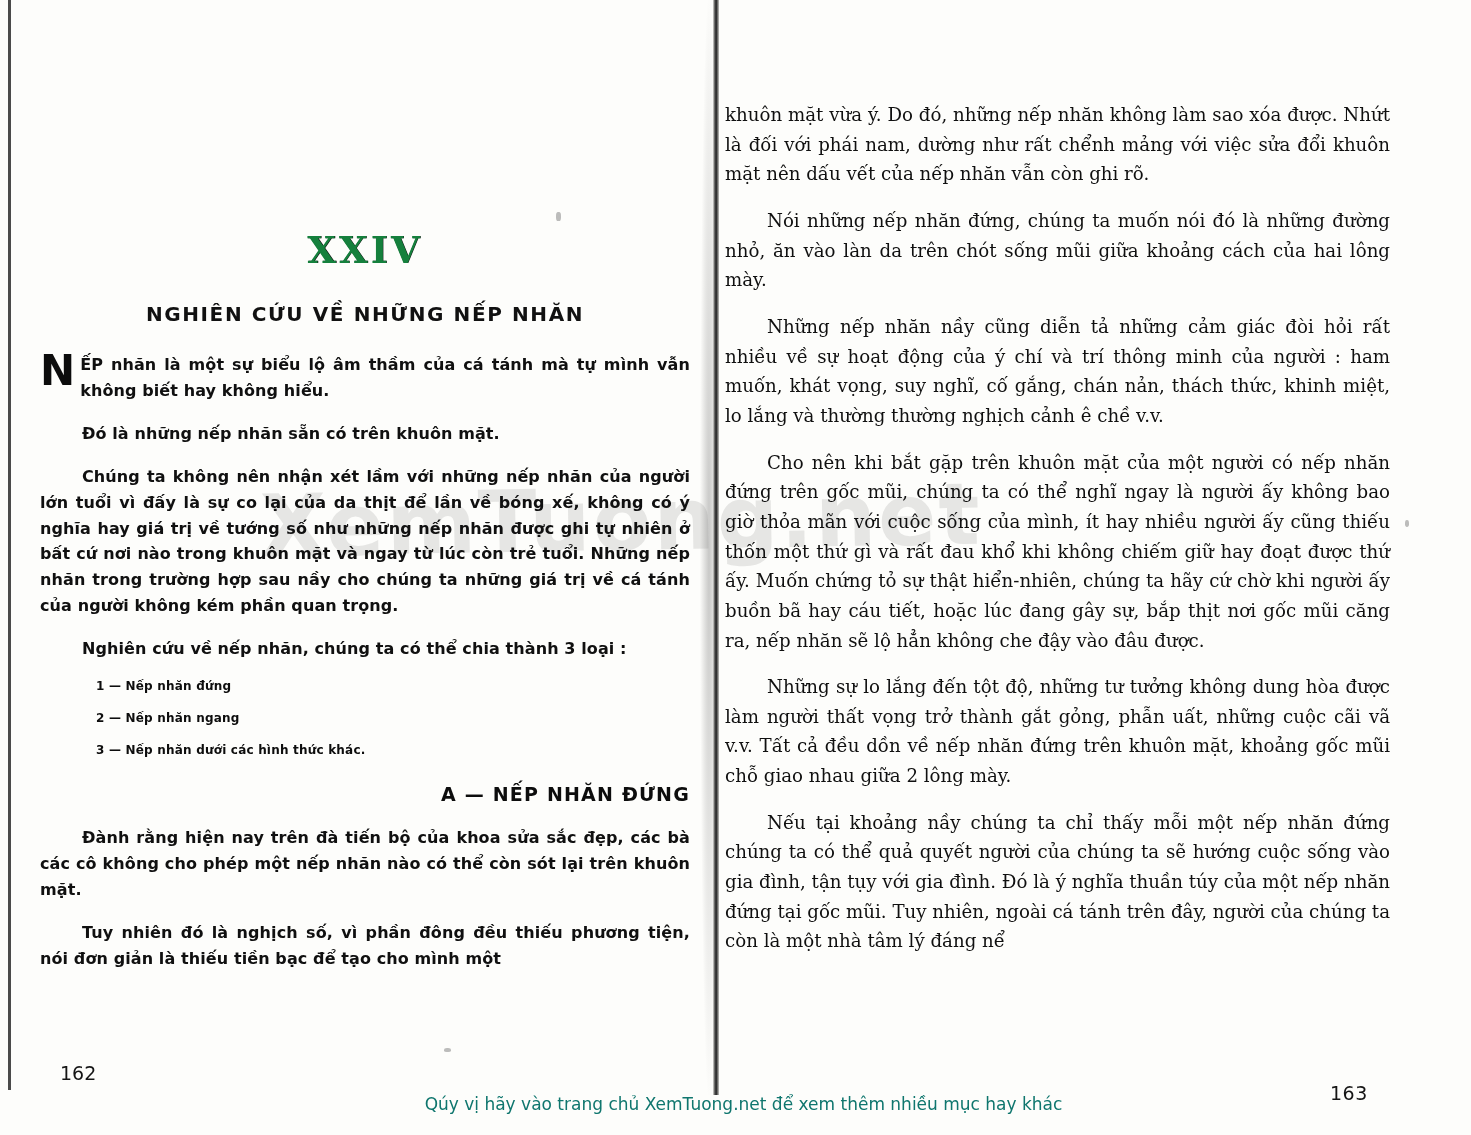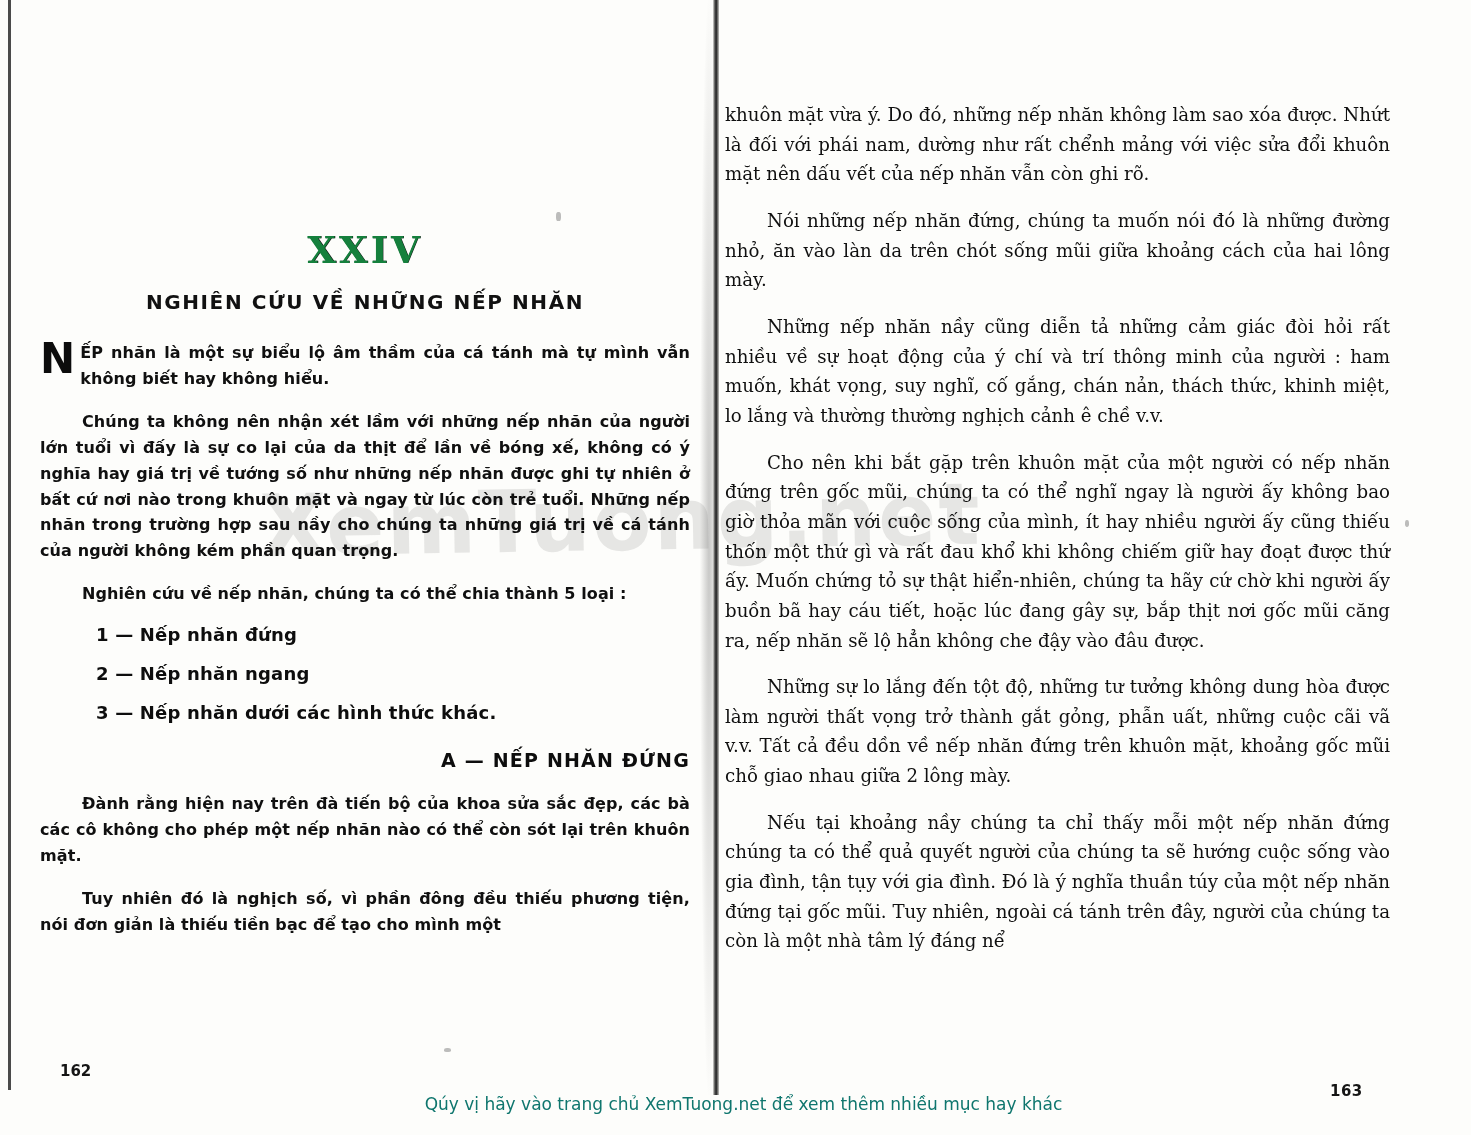--- a/index.html
+++ b/index.html
@@ -74,21 +74,21 @@
     margin-top: 228px;
     text-align: center;
     font-family: "DejaVu Serif", serif;
     font-weight: 700;
     font-size: 37px;
     letter-spacing: 3px;
     color: #15803d;
     text-shadow: 0.6px 0 0 #111;
   }
   .chapter-title {
-    margin-top: 18px;
+    margin-top: 30px;
     text-align: center;
     font-family: "DejaVu Sans", sans-serif;
     font-weight: 700;
     font-size: 20px;
     letter-spacing: 1.6px;
     color: #111;
   }
 
   p.body {
     margin: 0 0 17px 0;
@@ -117,21 +117,21 @@
     font-weight: 700;
     font-size: 42px;
     line-height: 34px;
     padding: 2px 5px 0 0;
     color: #0c0c0c;
   }
 
   .list-line {
     font-family: "DejaVu Sans", sans-serif;
     font-weight: 700;
-    font-size: 18px;
+    font-size: 12px;
     margin: 0 0 18px 56px;
     letter-spacing: .2px;
   }
   .section-head {
     text-align: right;
     font-family: "DejaVu Sans", sans-serif;
     font-weight: 700;
     font-size: 19px;
     letter-spacing: 1.2px;
     margin: 26px 0 20px 0;
@@ -140,22 +140,22 @@
   .col-right-inner { margin-top: 100px; }
   .col-right p.body {
     font-family: "DejaVu Serif", serif;
     font-size: 18.2px;
     line-height: 1.63;
   }
 
   .folio {
     position: absolute;
     font-family: "DejaVu Sans", sans-serif;
-    font-weight: 700;
-    font-size: 15px;
+    font-weight: 400;
+    font-size: 19px;
     color: #151515;
   }
   .folio-left  { left: 60px;  top: 1062px; }
   .folio-right { left: 1330px; top: 1082px; letter-spacing: .5px; }
 
   .footer-note {
     position: absolute;
     left: 8px;
     top: 1094px;
     width: 1471px;
@@ -183,22 +183,23 @@
   <div class="col col-left">
 
     <div class="chapter-number">XXIV</div>
     <div class="chapter-title">NGHIÊN CỨU VỀ NHỮNG NẾP NHĂN</div>
 
     <div class="lead-wrap">
       <span class="dropcap">N</span>
       <p class="body">ẾP nhăn là một sự biểu lộ âm thầm của cá tánh mà tự mình vẫn không biết hay không hiểu.</p>
     </div>
 
+    <p class="body indent">Đó là những nếp nhăn sẵn có trên khuôn mặt.</p>
     <p class="body indent">Chúng ta không nên nhận xét lầm với những nếp nhăn của người lớn tuổi vì đấy là sự co lại của da thịt để lần về bóng xế, không có ý nghĩa hay giá trị về tướng số như những nếp nhăn được ghi tự nhiên ở bất cứ nơi nào trong khuôn mặt và ngay từ lúc còn trẻ tuổi. Những nếp nhăn trong trường hợp sau nầy cho chúng ta những giá trị về cá tánh của người không kém phần quan trọng.</p>
-    <p class="body indent">Nghiên cứu về nếp nhăn, chúng ta có thể chia thành 5 loại :</p>
+    <p class="body indent">Nghiên cứu về nếp nhăn, chúng ta có thể chia thành 3 loại :</p>
 
     <div class="list-line">1 — Nếp nhăn đứng</div>
     <div class="list-line">2 — Nếp nhăn ngang</div>
     <div class="list-line">3 — Nếp nhăn dưới các hình thức khác.</div>
 
     <div class="section-head">A — NẾP NHĂN ĐỨNG</div>
 
     <p class="body indent">Đành rằng hiện nay trên đà tiến bộ của khoa sửa sắc đẹp, các bà các cô không cho phép một nếp nhăn nào có thể còn sót lại trên khuôn mặt.</p>
     <p class="body indent">Tuy nhiên đó là nghịch số, vì phần đông đều thiếu phương tiện, nói đơn giản là thiếu tiền bạc để tạo cho mình một</p>
   </div>

